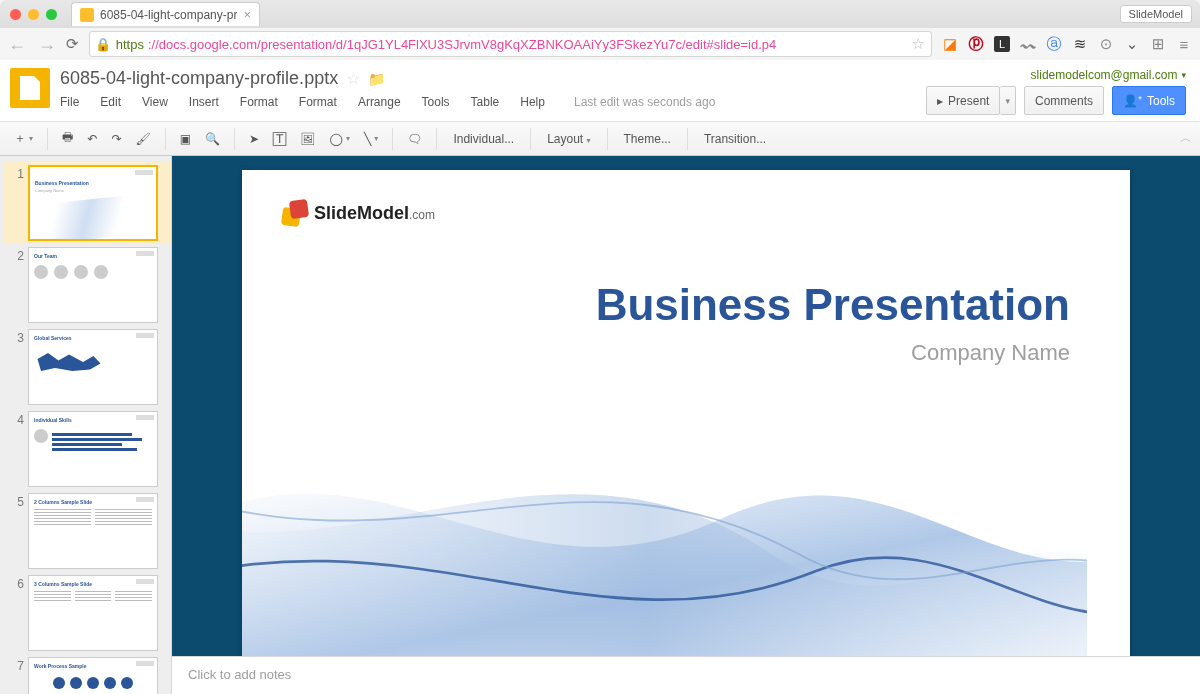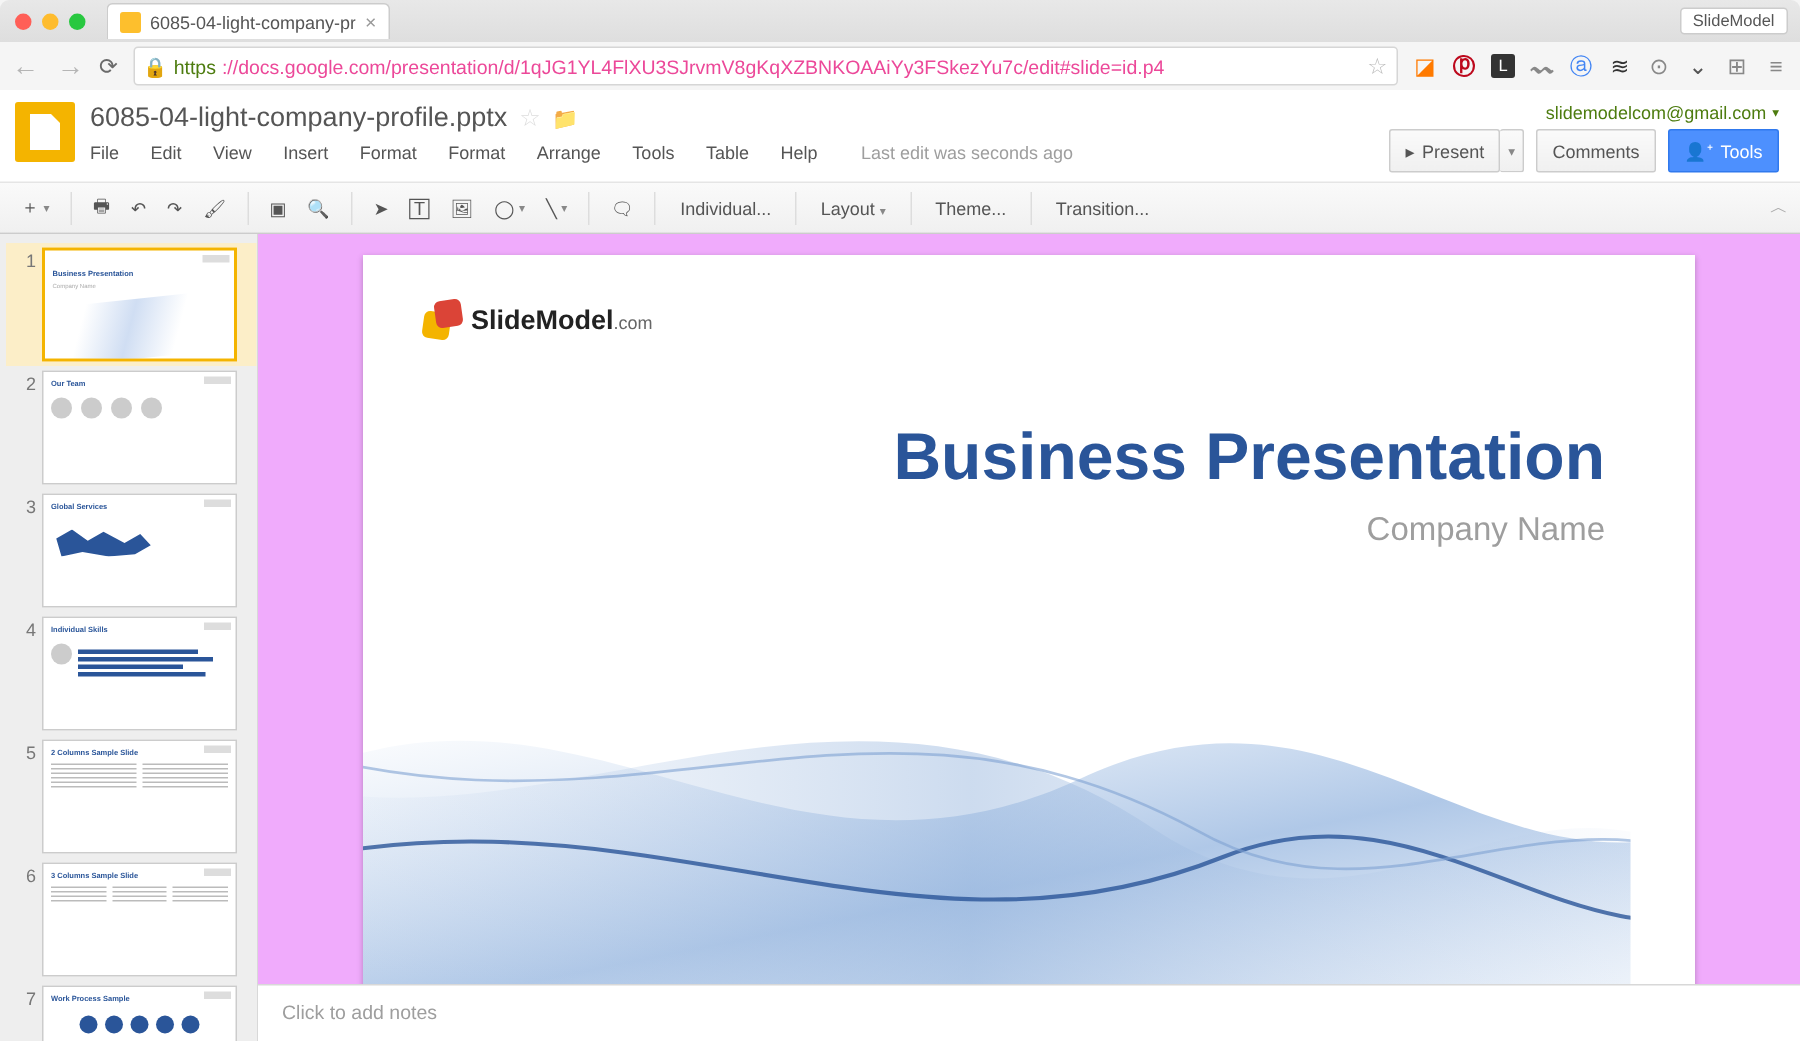--- a/index.html
+++ b/index.html
@@ -64,21 +64,21 @@
 .film { width:172px; background:#eee; overflow-y:auto; padding:6px 0 6px 4px; border-right:1px solid #d8d8d8; }
 .thumb-row { display:flex; align-items:flex-start; gap:4px; padding:3px 6px; }
 .thumb-row.active { background:#fceec8; }
 .thumb-num { width:14px; font-size:12px; color:#777; text-align:right; padding-top:2px; }
 .thumb { width:130px; height:76px; background:#fff; border:1px solid #ccc; position:relative; overflow:hidden; font-size:5px; color:#2a5599; padding:5px; }
 .thumb-row.active .thumb { border:2px solid #f4b400; }
 .thumb .tlogo { position:absolute; top:3px; right:3px; width:18px; height:5px; background:#ddd; }
 .thumb .ttitle { font-weight:bold; color:#2a5599; }
 .thumb-wave { position:absolute; bottom:0; left:0; right:0; height:40px; background:linear-gradient(105deg,rgba(120,160,220,.0) 20%,rgba(120,160,220,.35) 45%,rgba(120,160,220,.0) 70%); transform:skewY(-6deg); }
 
-.canvas-wrap { flex:1; display:flex; flex-direction:column; background:#f0abfc; }
+.canvas-wrap { flex:1; display:flex; flex-direction:column; background:#0c4a6e; }
 .canvas-scroll { flex:1; display:flex; justify-content:center; align-items:flex-start; padding:14px 14px 4px; overflow:hidden; }
 .slide { width:888px; height:498px; background:#fff; box-shadow:0 1px 4px rgba(0,0,0,.25); position:relative; overflow:hidden; }
 .slide-logo { position:absolute; left:40px; top:30px; display:flex; align-items:center; gap:6px; }
 .logo-mark { width:26px; height:26px; position:relative; }
 .logo-mark span { position:absolute; width:18px; height:18px; border-radius:4px; }
 .logo-mark .ly { background:#f4b400; left:0; top:8px; transform:rotate(8deg); }
 .logo-mark .lr { background:#db4437; left:8px; top:0; transform:rotate(-8deg); }
 .logo-text { font-size:18px; font-weight:bold; color:#222; }
 .logo-text .sub { font-weight:normal; font-size:12px; color:#666; }
 .slide-title { position:absolute; right:60px; top:110px; font-size:44px; font-weight:bold; color:#2a5599; text-align:right; }

